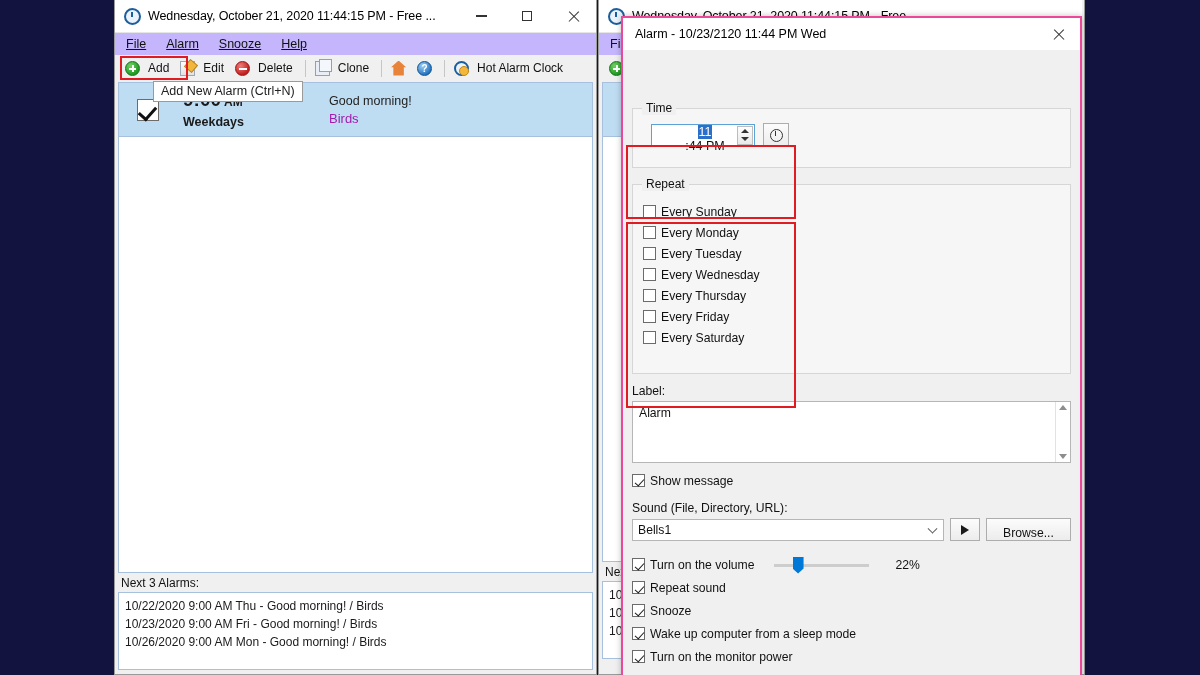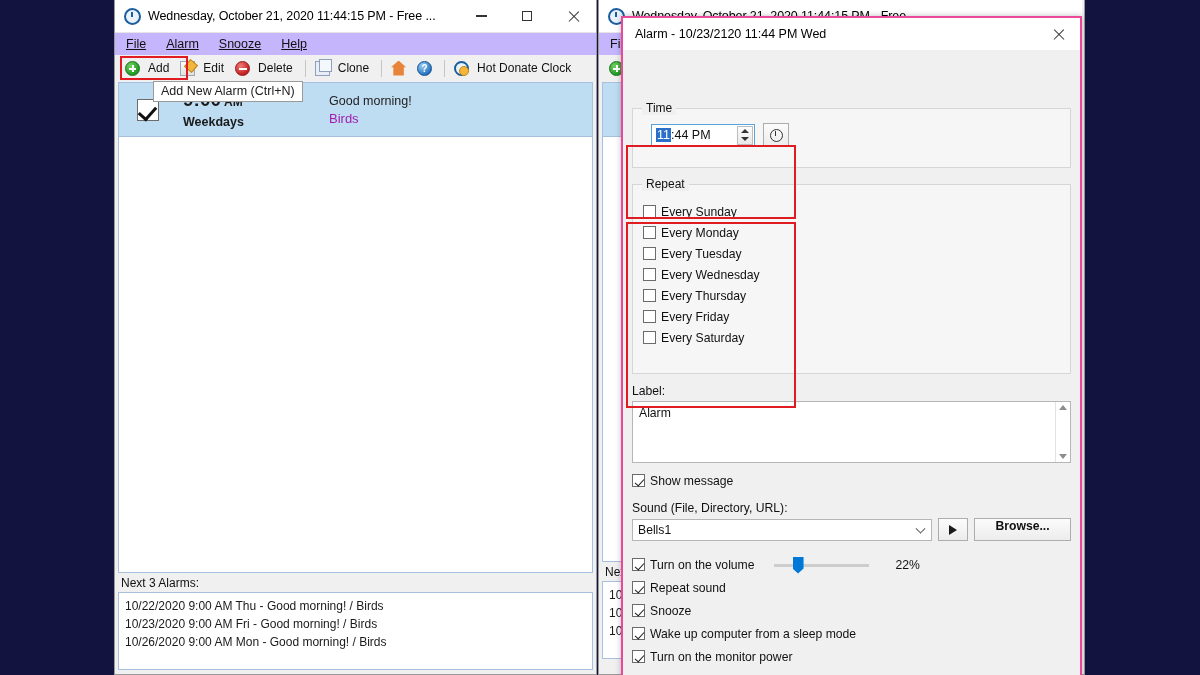--- a/index.html
+++ b/index.html
@@ -156,20 +156,21 @@
   .group.time { height: 60px; }
   .group.repeat { height: 190px; margin-top: 16px; padding-top: 16px; }
 
   .red-box { position: absolute; border: 2px solid #e01b22; pointer-events: none; z-index: 5; }
 
   .spin-wrap { display: flex; align-items: center; gap: 8px; margin-left: 8px; }
   .spin {
     width: 104px; height: 23px; background: #fff; border: 1px solid #5aa2d8;
     display: flex; align-items: center; font-size: 12.5px; color: #111; padding-left: 4px;
     position: relative;
+    flex-direction: column;
   }
   .sel { background: #2a6fc9; color: #fff; padding: 0 1px; }
   .spin-btns {
     position: absolute; right: 1px; top: 1px; width: 16px; height: 19px;
     background: linear-gradient(#fdfdfd,#e9e9e9); border: 1px solid #bcbcbc;
     display: flex; flex-direction: column; align-items: center; justify-content: space-around;
   }
   .arr-up { width:0;height:0;border-left:4px solid transparent;border-right:4px solid transparent;border-bottom:4px solid #333; }
   .arr-dn { width:0;height:0;border-left:4px solid transparent;border-right:4px solid transparent;border-top:4px solid #333; }
   .clock-btn {
@@ -212,22 +213,22 @@
     position: absolute; right: 7px; top: 8px;
     width: 7px; height: 7px; border-right: 1.4px solid #5a5a5a; border-bottom: 1.4px solid #5a5a5a;
     transform: rotate(45deg) translate(-2px,-2px);
   }
   .play-btn {
     width: 30px; height: 23px; background: linear-gradient(#fcfcfc,#ececec); border: 1px solid #adadad;
     display: flex; align-items: center; justify-content: center;
   }
   .play-tri { width:0;height:0;border-top:5px solid transparent;border-bottom:5px solid transparent;border-left:8px solid #1a1a1a; }
   .browse-btn {
-    width: 97px; height: 23px; background: linear-gradient(#fcfcfc,#ececec); border: 1px solid #adadad;
-    display: flex; align-items: flex-start; justify-content: center; font-size: 12.2px; color: #111; font-weight: bold;
+    width: 85px; height: 23px; background: linear-gradient(#fcfcfc,#ececec); border: 1px solid #adadad;
+    display: flex; align-items: flex-end; justify-content: center; font-size: 12.2px; color: #111;
   }
 
   .opt-rows { margin-top: 12px; }
   .opt-row { display: flex; align-items: center; gap: 5px; height: 23px; }
   .slider { width: 95px; height: 18px; position: relative; margin-left: 14px; }
   .slider-track { position: absolute; left: 0; top: 8px; width: 95px; height: 3px; background: #cdcdcd; }
   .slider-thumb {
     position: absolute; left: 19px; top: 1px; width: 11px; height: 17px; background: #0078d7;
     clip-path: polygon(0 0,100% 0,100% 70%,50% 100%,0 70%);
   }
@@ -331,21 +332,21 @@
       <span class="tb-sep"></span>
       <div class="tb-btn">
         <span class="ic ic-home"></span>
       </div>
       <div class="tb-btn">
         <span class="ic ic-help">?</span>
       </div>
       <span class="tb-sep"></span>
       <div class="tb-btn">
         <span class="ic ic-hac"></span>
-        <span>Hot Donate Clock</span>
+        <span>Hot Alarm Clock</span>
       </div>
       <div class="tb-highlight"></div>
       <div class="tooltip">Add New Alarm (Ctrl+N)</div>
     </div>
 
     <div class="list-area">
       <div class="alarm-row">
         <span class="chk-big"></span>
         <div class="alarm-time-col">
           <div class="alarm-time">

